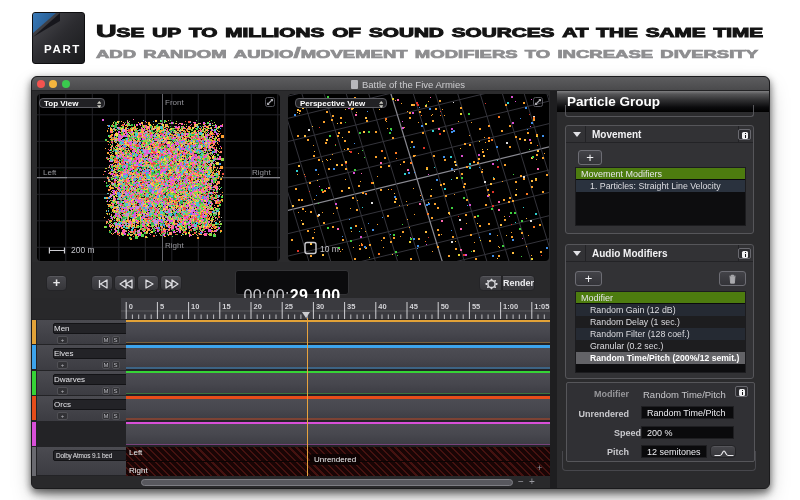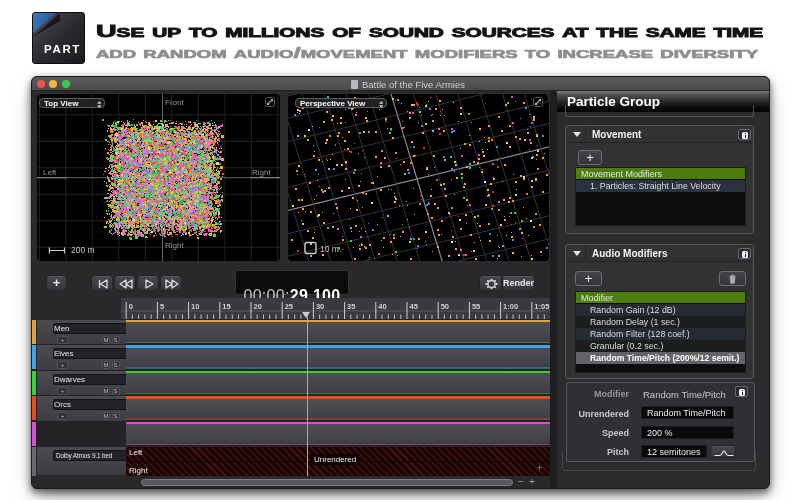--- a/index.html
+++ b/index.html
@@ -456,21 +456,21 @@
       <div id="dbox">
         <div class="ibtn" style="right:6px;top:3px">
             <div class="w"></div>
             <div class="d1"></div>
             <div class="d2"></div>
           </div>
         <div class="flab" style="left:0px;top:6px;width:62px;color:#96969a">Modifier</div>
         <div style="position:absolute;left:76px;top:6px;font-size:9.5px;color:#c6c6ca">Random Time/Pitch</div>
         <div class="flab" style="left:0px;top:26px;width:62px">Unrendered</div>
         <div class="fld" style="left:74px;top:23px;width:93px">Random Time/Pitch</div>
-        <div class="flab" style="left:0px;top:45px;width:62px">Speed</div>
+        <div class="flab" style="left:12px;top:45px;width:62px">Speed</div>
         <div class="fld" style="left:74px;top:43px;width:93px">200 %</div>
         <div class="flab" style="left:0px;top:64px;width:62px">Pitch</div>
         <div class="fld" style="left:74px;top:62px;width:66px">12 semitones</div>
         <div class="btn" style="left:143px;top:62px;width:26px;height:13px">
             <svg width="27" height="13">
               <path d="M3.5 9.5h5.5C11.2 9.5 11.4 5 13 5c1.6 0 1.8 4.5 4 4.5h5.5" stroke="#e8e8ec" stroke-width="1.2" fill="none"></path>
             </svg>
           </div>
       </div>
     </div>

